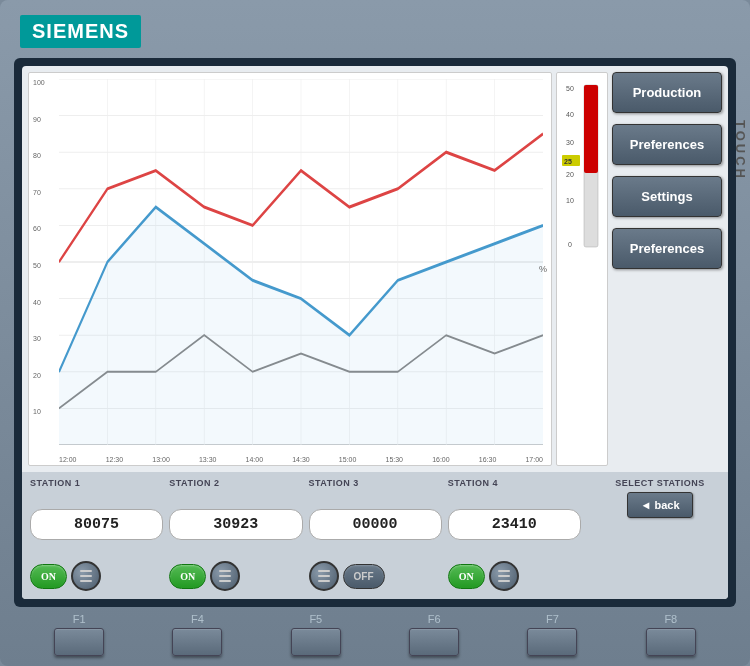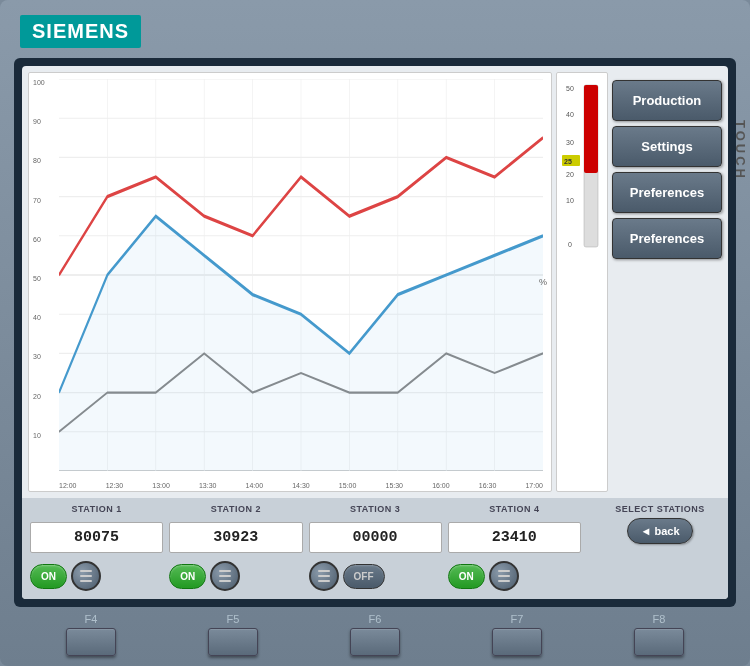--- a/index.html
+++ b/index.html
@@ -95,24 +95,23 @@
     .chart-area svg {
       width: 100%;
       height: 100%;
     }
 
     
     .side-menu {
       width: 110px;
       display: flex;
       flex-direction: column;
-      gap: 5px;
+      gap: 11px;
       justify-content: flex-start;
       padding-top: 0;
-      margin-top: 8px;
     }
 
     .menu-btn {
       background: linear-gradient(180deg, #6a7a8a 0%, #4a5a6a 100%);
       color: white;
       border: 1px solid #333;
       border-radius: 4px;
       padding: 12px 8px;
       font-size: 13px;
       font-weight: bold;
@@ -126,36 +125,36 @@
       background: #c8d0d8;
       padding: 6px 8px 8px 8px;
       display: flex;
       gap: 6px;
       align-items: flex-start;
     }
 
     .station-group {
       display: flex;
       flex-direction: column;
-      align-items: center;
-      gap: 8px;
+      align-items: flex-start;
+      gap: 21px;
       flex: 1;
     }
 
     .station-label {
       font-size: 9px;
       color: #445;
       font-weight: bold;
       letter-spacing: 0.5px;
     }
 
     .station-value {
       background: white;
       border: 1px solid #aaa;
-      border-radius: 2px;
+      border-radius: 12px;
       width: 100%;
       text-align: center;
       padding: 6px 4px;
       font-size: 15px;
       font-weight: bold;
       color: #222;
       font-family: 'Courier New', monospace;
     }
 
     .station-controls {
@@ -168,20 +167,21 @@
     .toggle-on {
       background: linear-gradient(180deg, #55bb55 0%, #229922 100%);
       color: white;
       font-size: 10px;
       font-weight: bold;
       border-radius: 14px;
       padding: 6px 10px;
       border: 1px solid #117711;
       box-shadow: inset 0 1px 2px rgba(255,255,255,0.3);
       cursor: pointer;
+      font-family: Liberation Serif, serif;
     }
 
     .toggle-off {
       background: linear-gradient(180deg, #6a7a8a 0%, #4a5a6a 100%);
       color: #ccc;
       font-size: 10px;
       font-weight: bold;
       border-radius: 14px;
       padding: 6px 10px;
       border: 1px solid #333;
@@ -231,21 +231,21 @@
 
     .nav-btns {
       display: flex;
       gap: 4px;
     }
 
     .nav-btn {
       background: linear-gradient(180deg, #6a7a8a 0%, #4a5a6a 100%);
       color: white;
       border: 1px solid #333;
-      border-radius: 15px;
+      border-radius: 3px;
       padding: 6px 12px;
       font-size: 11px;
       font-weight: bold;
       cursor: pointer;
       box-shadow: 1px 1px 2px rgba(0,0,0,0.3);
     }
 
     
     .fkey-bar {
       display: flex;
@@ -423,22 +423,22 @@
 
             <rect x="24" y="8" width="14" height="88" fill="#cc0000" rx="2"></rect>
             <text x="6" y="100" font-size="7" fill="#555">20</text>
             <text x="6" y="126" font-size="7" fill="#555">10</text>
             <text x="8" y="170" font-size="7" fill="#555">0</text>
           </svg>
         </div>
 
         <div class="side-menu">
           <button class="menu-btn">Production</button>
+          <button class="menu-btn">Preferences</button>
           <button class="menu-btn">Settings</button>
-          <button class="menu-btn">Preferences</button>
           <button class="menu-btn">Preferences</button>
         </div>
 
       </div>
 
       <div class="bottom-section">
 
         <div class="station-group">
           <div class="station-label">STATION 1</div>
           <div class="station-value">80075</div>
@@ -508,20 +508,24 @@
 
       </div>
 
     </div>
   </div>
 
   <div class="touch-side">TOUCH</div>
 
   <div class="fkey-bar">
     <div class="fkey">
+      <span class="fkey-label">F1</span>
+      <div class="fkey-btn"></div>
+    </div>
+    <div class="fkey">
       <span class="fkey-label">F4</span>
       <div class="fkey-btn"></div>
     </div>
     <div class="fkey">
       <span class="fkey-label">F5</span>
       <div class="fkey-btn"></div>
     </div>
     <div class="fkey">
       <span class="fkey-label">F6</span>
       <div class="fkey-btn"></div>

